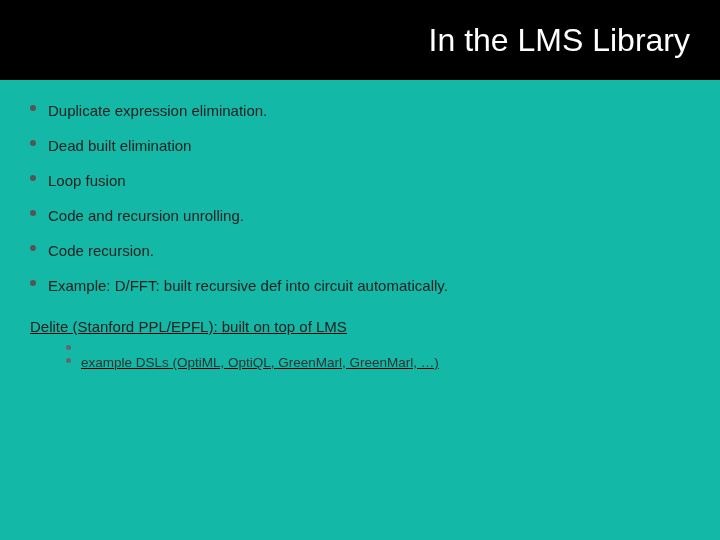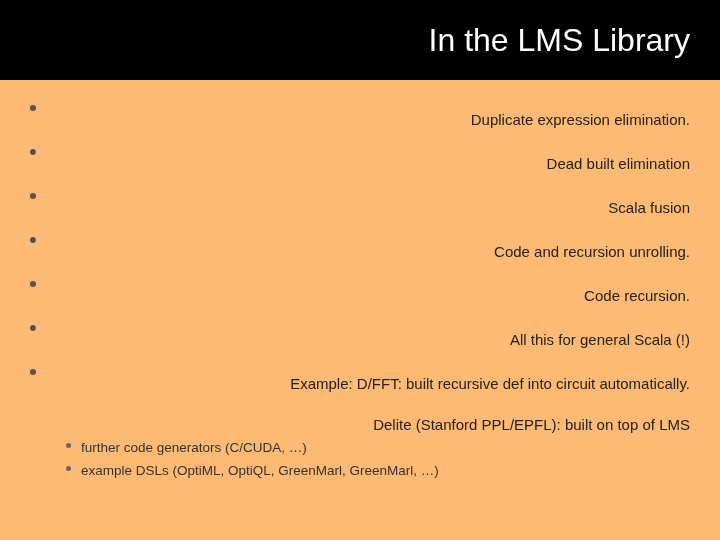--- a/index.html
+++ b/index.html
@@ -12,23 +12,22 @@
       width: 720px;
       height: 540px;
       background: #ffffff;
       font-family: Arial, Helvetica, sans-serif;
       overflow: hidden;
     }
 
     .slide {
       width: 720px;
       height: 540px;
-      background: #fdba74;
+      background: #14b8a6;
       position: relative;
-      text-align: right;
     }
 
     .header {
       background: #000000;
       width: 100%;
       padding: 18px 30px 18px 30px;
       display: flex;
       align-items: center;
       justify-content: flex-end;
       min-height: 80px;
@@ -66,26 +65,26 @@
       height: 6px;
       border-radius: 50%;
       background: #555555;
       margin-top: 5px;
       margin-right: 12px;
       flex-shrink: 0;
     }
 
     .bullet-text {
       flex: 1;
-      margin-top: 9px;
     }
 
     .delite-section {
       margin-top: 22px;
       padding-left: 0;
+      text-decoration: underline;
     }
 
     .delite-header {
       font-size: 15px;
       color: #222222;
       margin-bottom: 6px;
     }
 
     .sub-bullet-list {
       list-style: none;
@@ -130,51 +129,46 @@
         <span class="bullet-text">Duplicate expression elimination.</span>
       </li>
 
       <li>
         <span class="bullet-dot"></span>
         <span class="bullet-text">Dead built elimination</span>
       </li>
 
       <li>
         <span class="bullet-dot"></span>
-        <span class="bullet-text">Scala fusion</span>
+        <span class="bullet-text">Loop fusion</span>
       </li>
 
       <li>
         <span class="bullet-dot"></span>
         <span class="bullet-text">Code and recursion unrolling.</span>
       </li>
 
       <li>
         <span class="bullet-dot"></span>
         <span class="bullet-text">Code recursion.</span>
       </li>
 
-      <li>
-        <span class="bullet-dot"></span>
-        <span class="bullet-text">All this for general Scala (!)</span>
-      </li>
 
       <li>
         <span class="bullet-dot"></span>
         <span class="bullet-text">Example: D/FFT: built recursive def into circuit automatically.</span>
       </li>
 
     </ul>
 
     <div class="delite-section">
       <div class="delite-header">Delite (Stanford PPL/EPFL): built on top of LMS</div>
       <ul class="sub-bullet-list">
         <li>
           <span class="sub-bullet-dot"></span>
-          <span>further code generators (C/CUDA, …)</span>
         </li>
         <li>
           <span class="sub-bullet-dot"></span>
           <span>example DSLs (OptiML, OptiQL, GreenMarl, GreenMarl, …)</span>
         </li>
       </ul>
     </div>
 
   </div>
 

